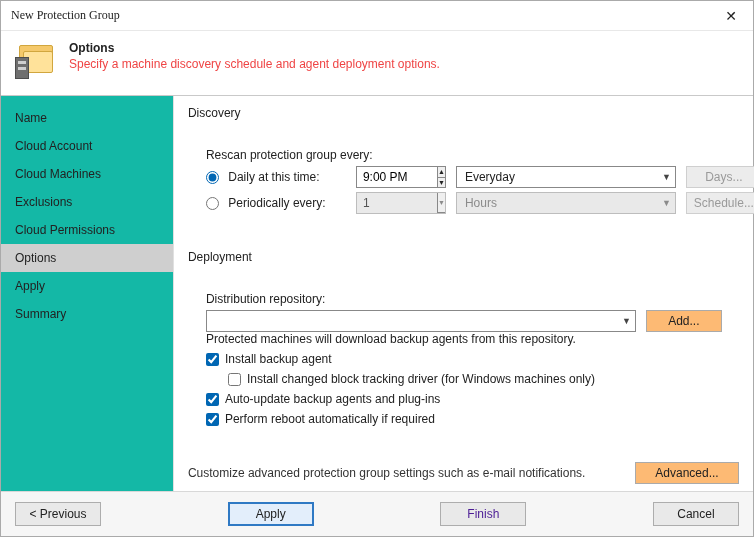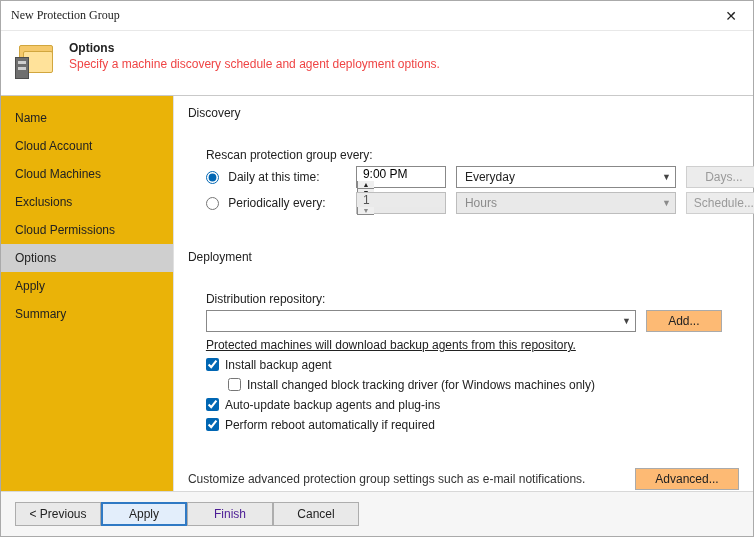--- a/index.html
+++ b/index.html
@@ -16,58 +16,58 @@
   .folder-front { position: absolute; left: 8px; top: 10px; width: 30px; height: 22px; background: #ffe29a; border: 1px solid #d1a63e; border-radius: 2px; }
   .server { position: absolute; left: 0; top: 16px; width: 14px; height: 22px; background: #6f6f6f; border: 1px solid #4d4d4d; }
   .server::before, .server::after { content: ""; position: absolute; left: 2px; right: 2px; height: 3px; background: #cfcfcf; }
   .server::before { top: 3px; } .server::after { top: 9px; }
   .header-text .h1 { font-weight: 700; font-size: 12px; margin-bottom: 2px; }
   .header-text .h2 { font-size: 12px; color: #ef4444; }
 
   .divider { height: 1px; background: linear-gradient(to right, #c9c9c9, #c9c9c9); margin: 0 0 0 0; }
 
   .body { flex: 1 1 auto; display: flex; min-height: 0; }
-  .sidebar { width: 180px; border-right: 1px solid #e0e0e0; padding-top: 8px; background: #eab308; }
+  .sidebar { width: 180px; border-right: 1px solid #e0e0e0; padding-top: 8px; background: #14b8a6; }
   .sidebar-item { padding: 7px 14px; cursor: default; font-size: 12px; color: #222; }
   .sidebar-item.active { background: #cfcfcf; }
 
   .main { flex: 1 1 auto; padding: 10px 14px 8px 14px; display: flex; flex-direction: column; min-width: 0; gap: 22px; }
   .section-title { font-size: 12px; color: #222; margin-bottom: 6px; }
   .indent { margin-left: 18px; }
   .radio-row { display: grid; grid-template-columns: 140px 90px 220px auto; align-items: center; gap: 10px; margin: 4px 0; }
   .radio-row .btn-sm { justify-self: end; }
 
   input[type="radio"], input[type="checkbox"] { margin: 0 6px 0 0; vertical-align: middle; accent-color: #0066b3; }
 
-  .spinner { display: flex; width: 90px; height: 22px; border: 1px solid #888; background: #fff; flex-direction: column; }
+  .spinner { display: flex; width: 90px; height: 22px; border: 1px solid #888; background: #fff; }
   .spinner input { flex: 1 1 auto; border: none; padding: 0 6px; font-size: 12px; outline: none; min-width: 0; }
   .spinner .sp-btns { width: 17px; display: flex; flex-direction: column; border-left: 1px solid #888; }
   .spinner .sp-btn { flex: 1; display: flex; align-items: center; justify-content: center; font-size: 7px; background: #efefef; cursor: default; }
   .spinner .sp-btn:first-child { border-bottom: 1px solid #888; }
 
   .combo { display: flex; height: 22px; border: 1px solid #888; background: #fff; align-items: center; padding: 0 4px 0 8px; width: 220px; }
   .combo.disabled, .spinner.disabled { background: #e9e9e9; color: #8b8b8b; border-color: #bdbdbd; }
   .combo.disabled .chev, .combo.disabled input { color: #8b8b8b; }
   .combo .chev { margin-left: auto; font-size: 9px; color: #444; }
   .combo.wide { width: 430px; }
   .combo input { border: none; background: transparent; flex: 1; font-size: 12px; outline: none; }
 
   .btn-sm { width: 76px; height: 22px; border: 1px solid #aaa; background: #fdba74; font-size: 12px; display: inline-flex; align-items: center; justify-content: center; cursor: default; }
   .btn-sm.disabled { color: #9a9a9a; background: #ececec; border-color: #cfcfcf; }
 
   .deployment .lbl { margin-bottom: 4px; }
   .repo-row { display: flex; align-items: center; gap: 10px; }
-  .note { margin-top: 6px; color: #222; text-decoration: underline; }
+  .note { color: #222; }
   .chk-row { display: flex; align-items: center; margin: 6px 0; }
   .chk-sub { margin-left: 22px; }
 
   .adv-row { margin-top: auto; display: flex; align-items: center; gap: 10px; padding-top: 8px; }
   .adv-row .txt { flex: 1 1 auto; color: #333; }
 
-  .footer { border-top: 1px solid #d8d8d8; padding: 10px 14px; display: flex; justify-content: flex-start; gap: 0; background: #f6f6f6; }
+  .footer { border-top: 1px solid #d8d8d8; padding: 10px 14px; display: flex; justify-content: space-between; gap: 0; background: #f6f6f6; }
   .btn { width: 86px; height: 24px; border: 1px solid #adadad; background: #e9e9e9; font-size: 12px; display: inline-flex; align-items: center; justify-content: center; cursor: default; }
   .btn.primary { border: 2px solid #2f79c4; background: #e3eefb; }
   .btn.disabled { color: #4c1d95; }
 </style>
 </head>
 <body>
 
 <div class="window">
 
   <div class="titlebar">

